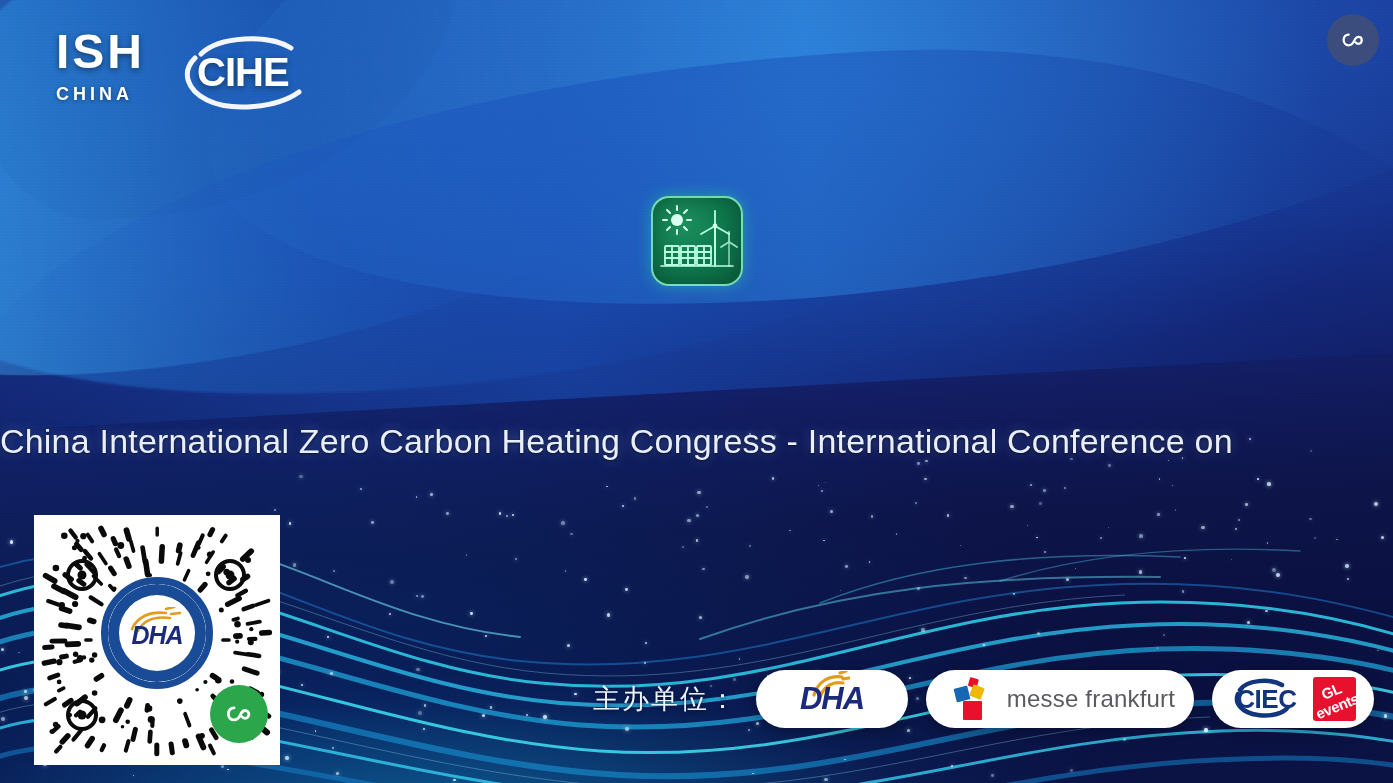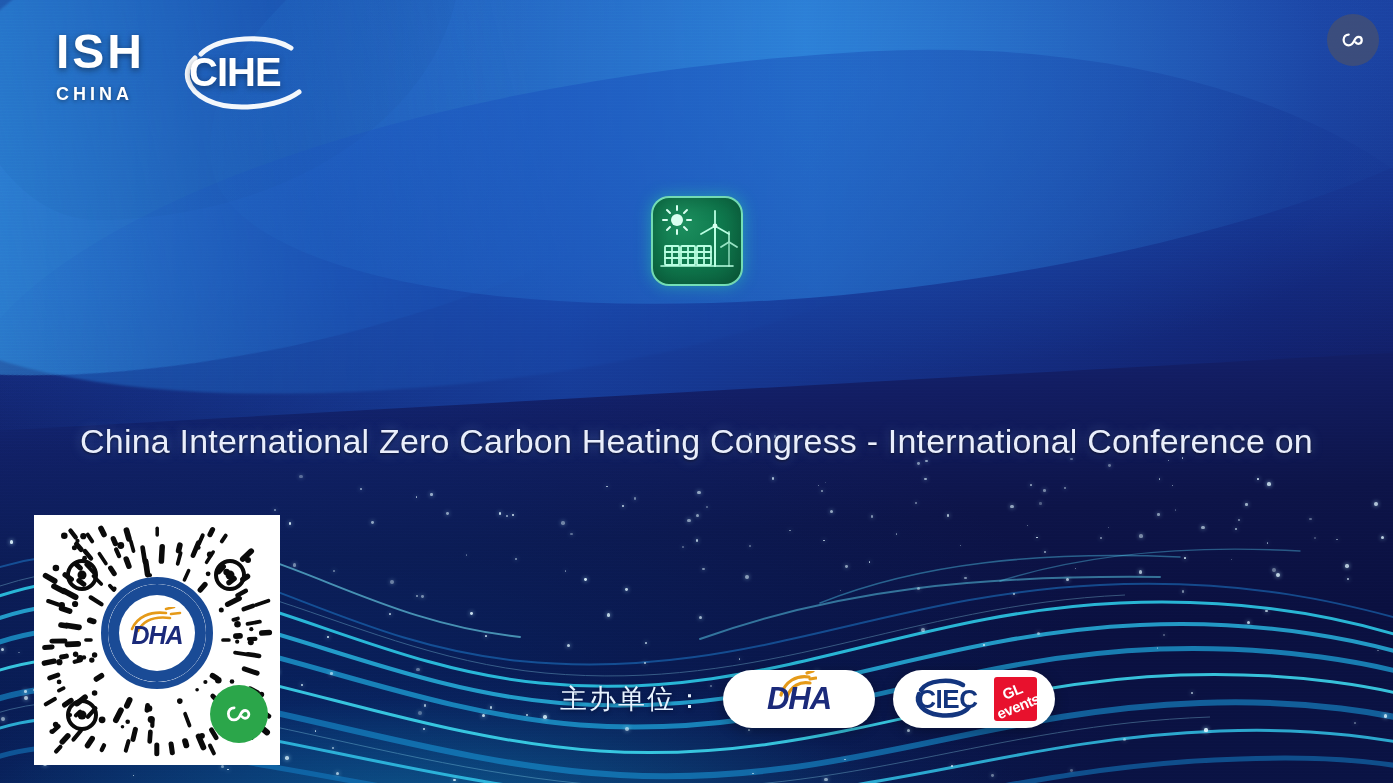--- a/index.html
+++ b/index.html
@@ -52,21 +52,21 @@
 
   
   .hdr{ position:absolute; left:56px; top:28px; display:flex; align-items:flex-start; gap:28px; }
   .ish{ color:#fff; line-height:1; }
   .ish .big{ font-size:48px; font-weight:700; letter-spacing:3px;
              text-shadow:0 2px 6px rgba(0,0,0,.45); }
   .ish .sub{ font-size:18px; font-weight:700; letter-spacing:4px; margin-top:9px;
              text-shadow:0 1px 4px rgba(0,0,0,.45); }
   .cihe{ position:relative; width:150px; height:80px; margin-top:4px; }
   .cihe svg{ position:absolute; left:0; top:0; }
-  .cihe .txt{ position:absolute; left:16px; top:18px; color:#fff; font-size:40px;
+  .cihe .txt{ position:absolute; left:24px; top:18px; color:#fff; font-size:40px;
               font-weight:800; letter-spacing:-1px; text-shadow:0 2px 6px rgba(0,0,0,.4); }
 
   
   .mpbadge{ position:absolute; right:14px; top:14px; width:52px; height:52px; border-radius:50%;
             background:rgba(72,80,110,.72); display:flex; align-items:center; justify-content:center; }
 
   
   .titlezone{ position:absolute; left:0; top:196px; width:1393px; text-align:center; }
   .l1{ display:flex; align-items:center; justify-content:center; gap:26px; }
   .greenicon{ width:92px; height:90px; border-radius:18px; flex:0 0 auto;
@@ -78,28 +78,28 @@
         font-size:76px; font-weight:700; letter-spacing:4px; color:#ffffff;
         background:linear-gradient(180deg,#ffffff 0%,#ffffff 46%,#cfd9ec 58%,#ffffff 72%);
         -webkit-background-clip:text; background-clip:text; -webkit-text-fill-color:transparent;
         text-shadow:0 0 0 #fff; filter:drop-shadow(4px 5px 0 rgba(16,26,82,.9)) drop-shadow(0 0 16px rgba(120,185,255,.45)); }
   .cn2{ margin-top:6px; font-family:"DejaVu Sans","Liberation Sans",sans-serif;
         font-size:70px; font-weight:700; letter-spacing:2px;
         background:linear-gradient(180deg,#ffffff 0%,#ffffff 46%,#c9d4ea 58%,#ffffff 72%);
         -webkit-background-clip:text; background-clip:text; -webkit-text-fill-color:transparent;
         filter:drop-shadow(4px 5px 0 rgba(16,26,82,.9)) drop-shadow(0 0 16px rgba(120,185,255,.45)); }
 
-  .en{ position:absolute; left:0; top:418px; width:1393px; text-align:center;
+  .en{ position:absolute; left:0; top:418px; width:1393px; 
        color:#e9eefc; font-size:34px; line-height:46px; font-weight:400; letter-spacing:.2px;
        text-shadow:0 1px 3px rgba(0,0,0,.6), 0 0 12px rgba(150,195,255,.35); }
 
   
   .orgrow{ position:absolute; left:560px; bottom:55px; display:flex; align-items:center; gap:18px; }
   .orglabel{ color:#e8f3ff; text-shadow:0 1px 4px rgba(0,10,40,.8); text-align:left;
-             font-family:"DejaVu Sans","Liberation Sans",sans-serif; }
+             font-family:"DejaVu Sans","Liberation Sans",sans-serif;margin-left:33px; }
   .orglabel .cn{ font-size:27px; letter-spacing:2px; display:block; }
   .orglabel .enl{ font-size:29px; letter-spacing:.5px; display:block; margin-top:1px; }
 
   .pill{ background:#fff; border-radius:34px; height:58px; display:flex; align-items:center;
          justify-content:center; box-shadow:0 3px 14px rgba(0,0,0,.3); padding:0 18px; }
   .pill.dha{ width:152px; }
   .pill.mf{ width:268px; gap:12px; padding-left:22px; }
   .pill.ciec{ width:162px; gap:10px; }
   .mftxt{ color:#595b5f; font-size:24px; letter-spacing:.2px; }
   .ciectxt{ color:#13357e; font-size:26px; font-weight:800; letter-spacing:-.5px; }
@@ -440,20 +440,29 @@
         <g fill="none" stroke="#e59a19" stroke-width="3.2" stroke-linecap="round">
           <path d="M4,24 C8,10 20,4 32,6"></path>
           <path d="M10,26 C14,15 23,10 33,12"></path>
           <path d="M30,2 L36,0"></path>
             <path d="M33,8 L39,7"></path>
         </g>
       </svg>
       <span class="dhatxt">DHA</span>
     </div>
 
+    <div class="pill mf">
+      <svg width="46" height="46" viewBox="0 0 46 46">
+        <rect x="20" y="2" width="9" height="9" rx="1" fill="#e8112d" transform="rotate(16 24 6)"></rect>
+        <rect x="22" y="10" width="12" height="12" rx="1" fill="#f0b800" transform="rotate(22 28 16)"></rect>
+        <rect x="6" y="11" width="14" height="14" rx="1" fill="#1668b3" transform="rotate(-14 13 18)"></rect>
+        <rect x="14" y="25" width="19" height="19" rx="1" fill="#e8112d"></rect>
+      </svg>
+      <span class="mftxt">messe frankfurt</span>
+    </div>
 
     <div class="pill ciec">
       <span style="position:relative;display:flex;align-items:center;justify-content:center;width:74px;height:44px">
         <svg width="74" height="44" viewBox="0 0 74 44" style="position:absolute;left:0;top:0">
           <path d="M52,8 C40,1 16,3 10,13" fill="none" stroke="#13357e" stroke-width="4.5" stroke-linecap="round"></path>
           <path d="M8,17 C4,26 12,36 28,38 C42,40 54,36 58,30" fill="none" stroke="#13357e" stroke-width="4.5" stroke-linecap="round"></path>
         </svg>
         <span class="ciectxt" style="position:relative">CIEC</span>
       </span>
       <span class="glsq">

